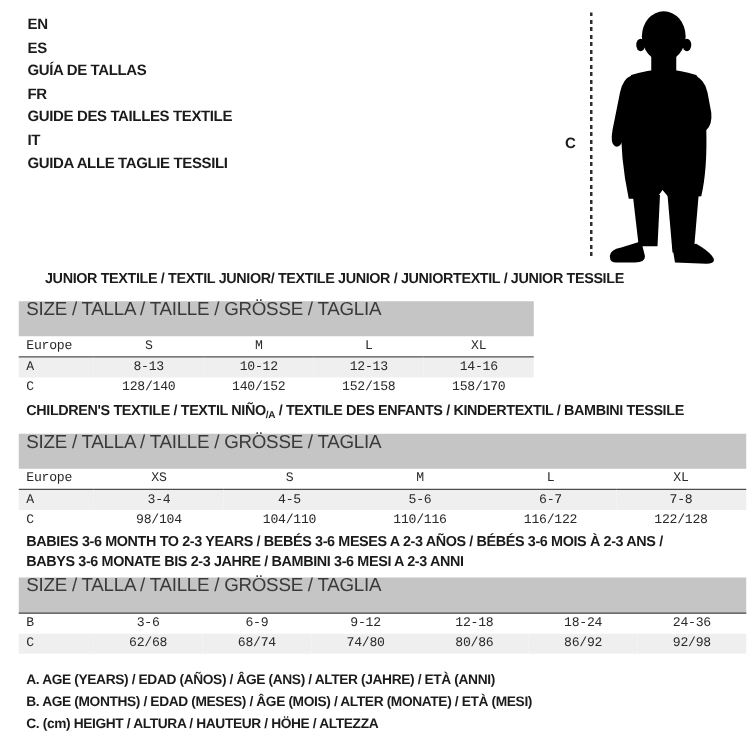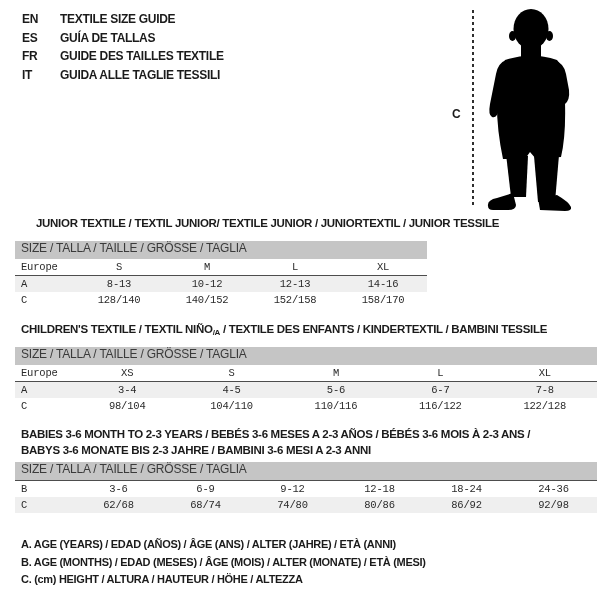--- a/index.html
+++ b/index.html
@@ -4,56 +4,55 @@
 <style>
   html,body{margin:0;padding:0;}
   body{
     position:relative;width:600px;height:600px;background:#ffffff;
     font-family:"Liberation Sans",sans-serif;color:#1b1b1b;overflow:hidden;
   }
   .abs{position:absolute;}
 
   
   .lang-block{left:22px;top:10px;}
-  .lang-row{display:flex;font-weight:bold;font-size:12px;line-height:18.5px;letter-spacing:-0.3px;}
+  .lang-row{display:flex;font-weight:bold;font-size:12px;line-height:18.5px;letter-spacing:-0.3px;flex-direction:column;}
   .lang-code{width:38px;}
 
   
   .dash-line{left:472px;top:10px;width:2px;height:198px;
     background:repeating-linear-gradient(to bottom,#2e2e2e 0 3px,transparent 3px 6px);}
   .fig-c{left:452px;top:107px;font-weight:bold;font-size:12px;}
   .baby-svg{left:478px;top:6px;}
 
   
   .heading{font-weight:bold;font-size:11.5px;letter-spacing:-0.3px;line-height:16px;white-space:nowrap;}
   .heading sub{font-size:8px;vertical-align:-2px;}
 
   
   .table-wrap{left:15px;}
-  .size-bar{background:#c5c5c5;height:18px;line-height:14px;padding-left:6px;
-    font-size:12px;color:#3a3a3a;letter-spacing:-0.2px;}
+  .size-bar{background:#c5c5c5;height:28px;line-height:14px;padding-left:6px;
+    font-size:15px;color:#3a3a3a;letter-spacing:-0.2px;}
   table{width:100%;border-collapse:collapse;table-layout:fixed;font-size:10.5px;color:#2a2a2a;}
   col.label-col{width:60px;}
   td{height:16px;text-align:center;padding:0;letter-spacing:-0.2px;font-family:Liberation Mono, monospace;}
   td.label{text-align:left;padding-left:6px;}
   tr.europe-row td{border-bottom:1px solid #4d4d4d;}
   tr.shaded{background:#efefef;}
   .bar-underline{border-bottom:1px solid #4d4d4d;}
 
   
   .notes{left:21px;top:536px;}
   .note-line{font-weight:bold;font-size:11px;line-height:17.5px;letter-spacing:-0.3px;white-space:nowrap;}
 </style>
 </head>
 <body>
 
 <div class="abs lang-block">
   <div class="lang-row">
     <span class="lang-code">EN</span>
-    <span>TEXTILE SIZE GUIDE</span>
   </div>
   <div class="lang-row">
     <span class="lang-code">ES</span>
     <span>GUÍA DE TALLAS</span>
   </div>
   <div class="lang-row">
     <span class="lang-code">FR</span>
     <span>GUIDE DES TAILLES TEXTILE</span>
   </div>
   <div class="lang-row">

